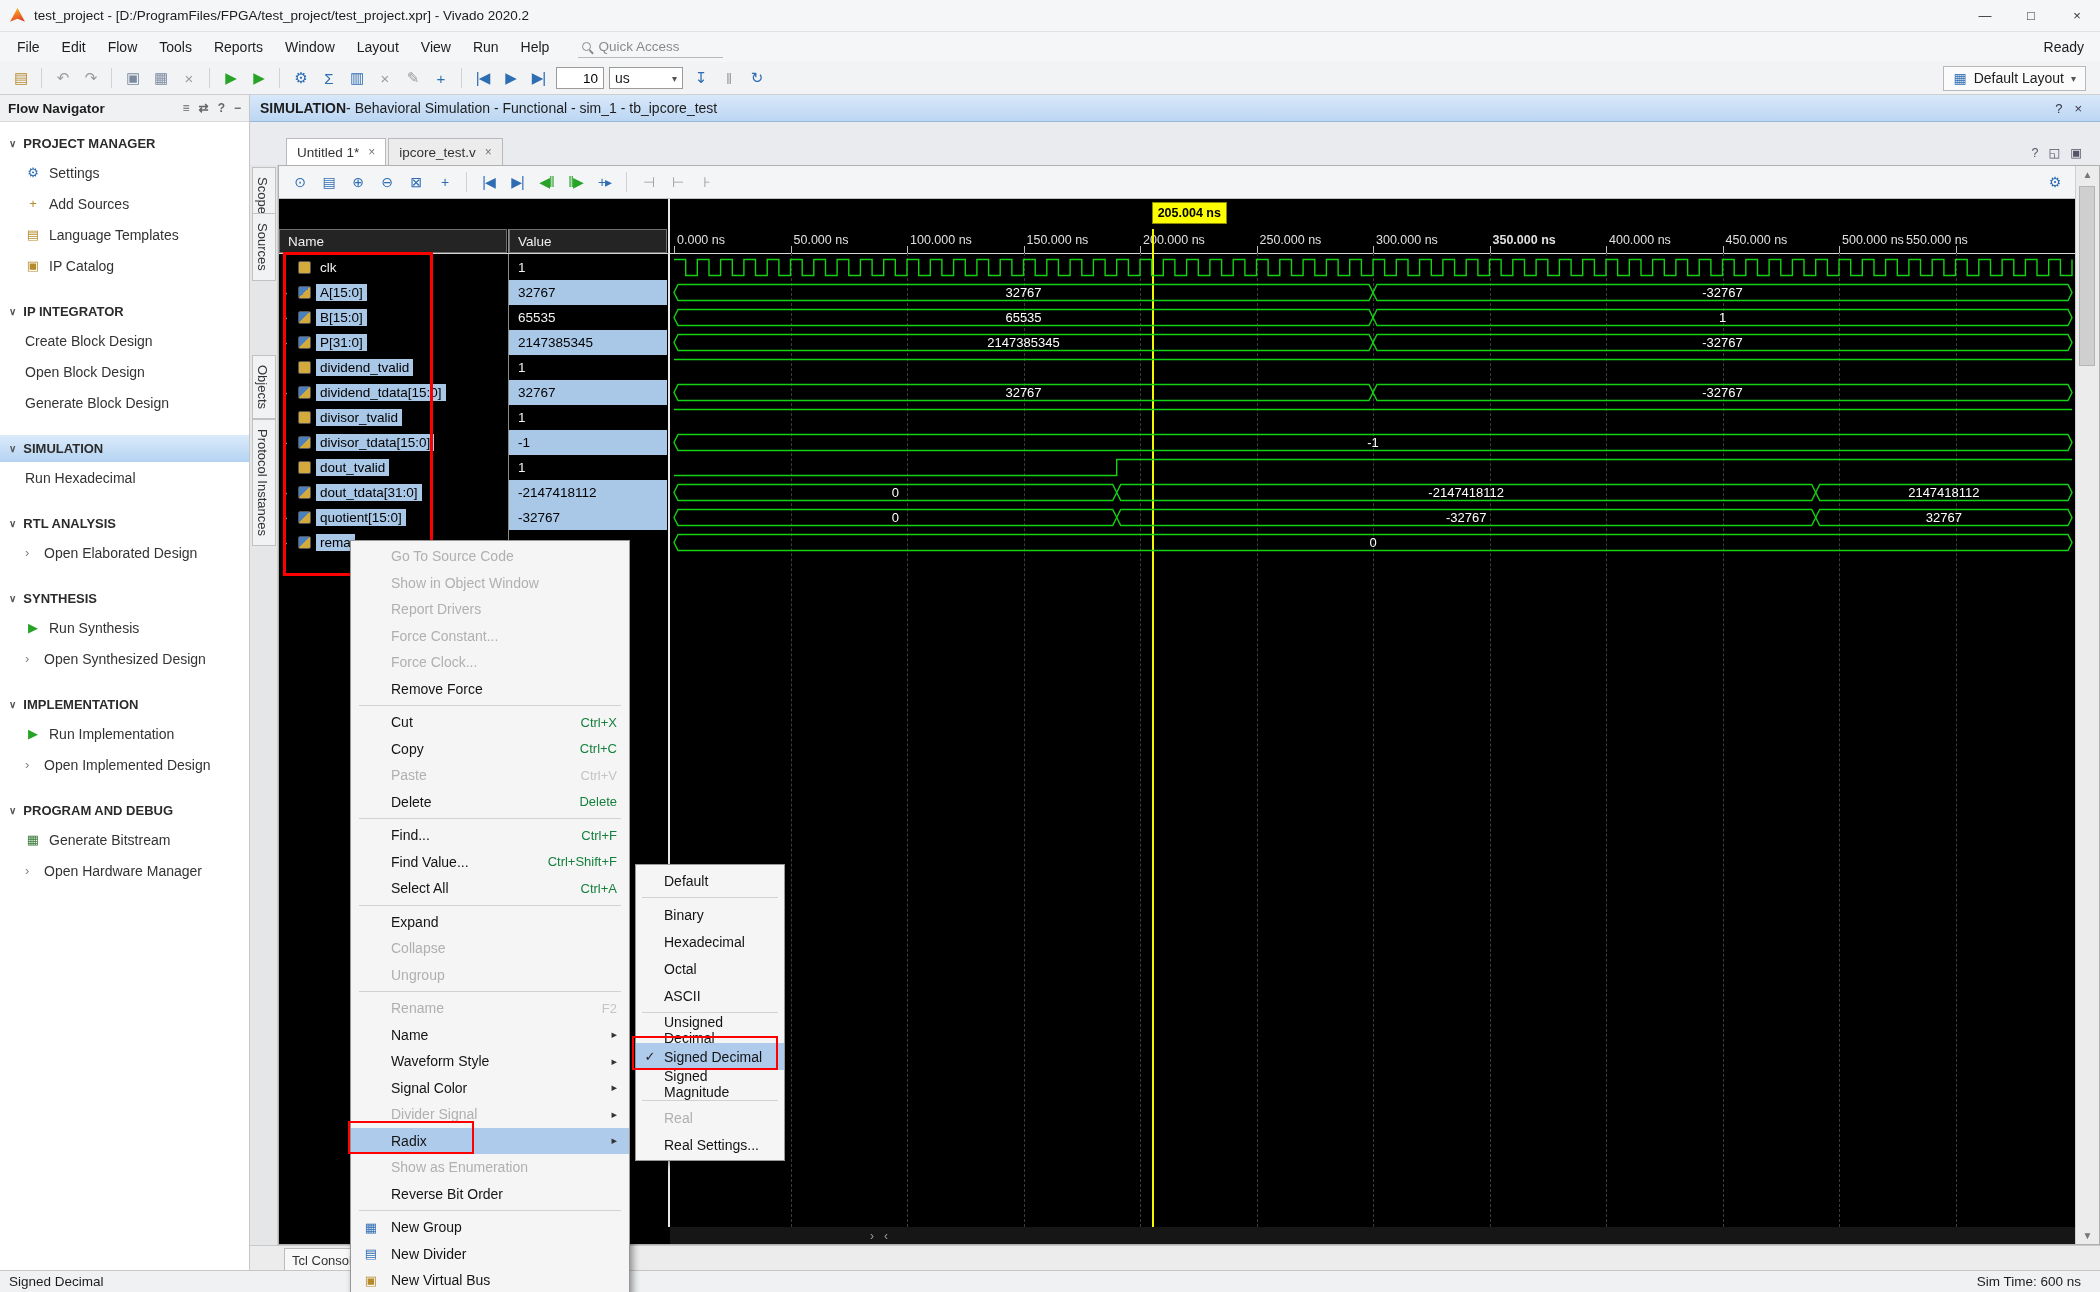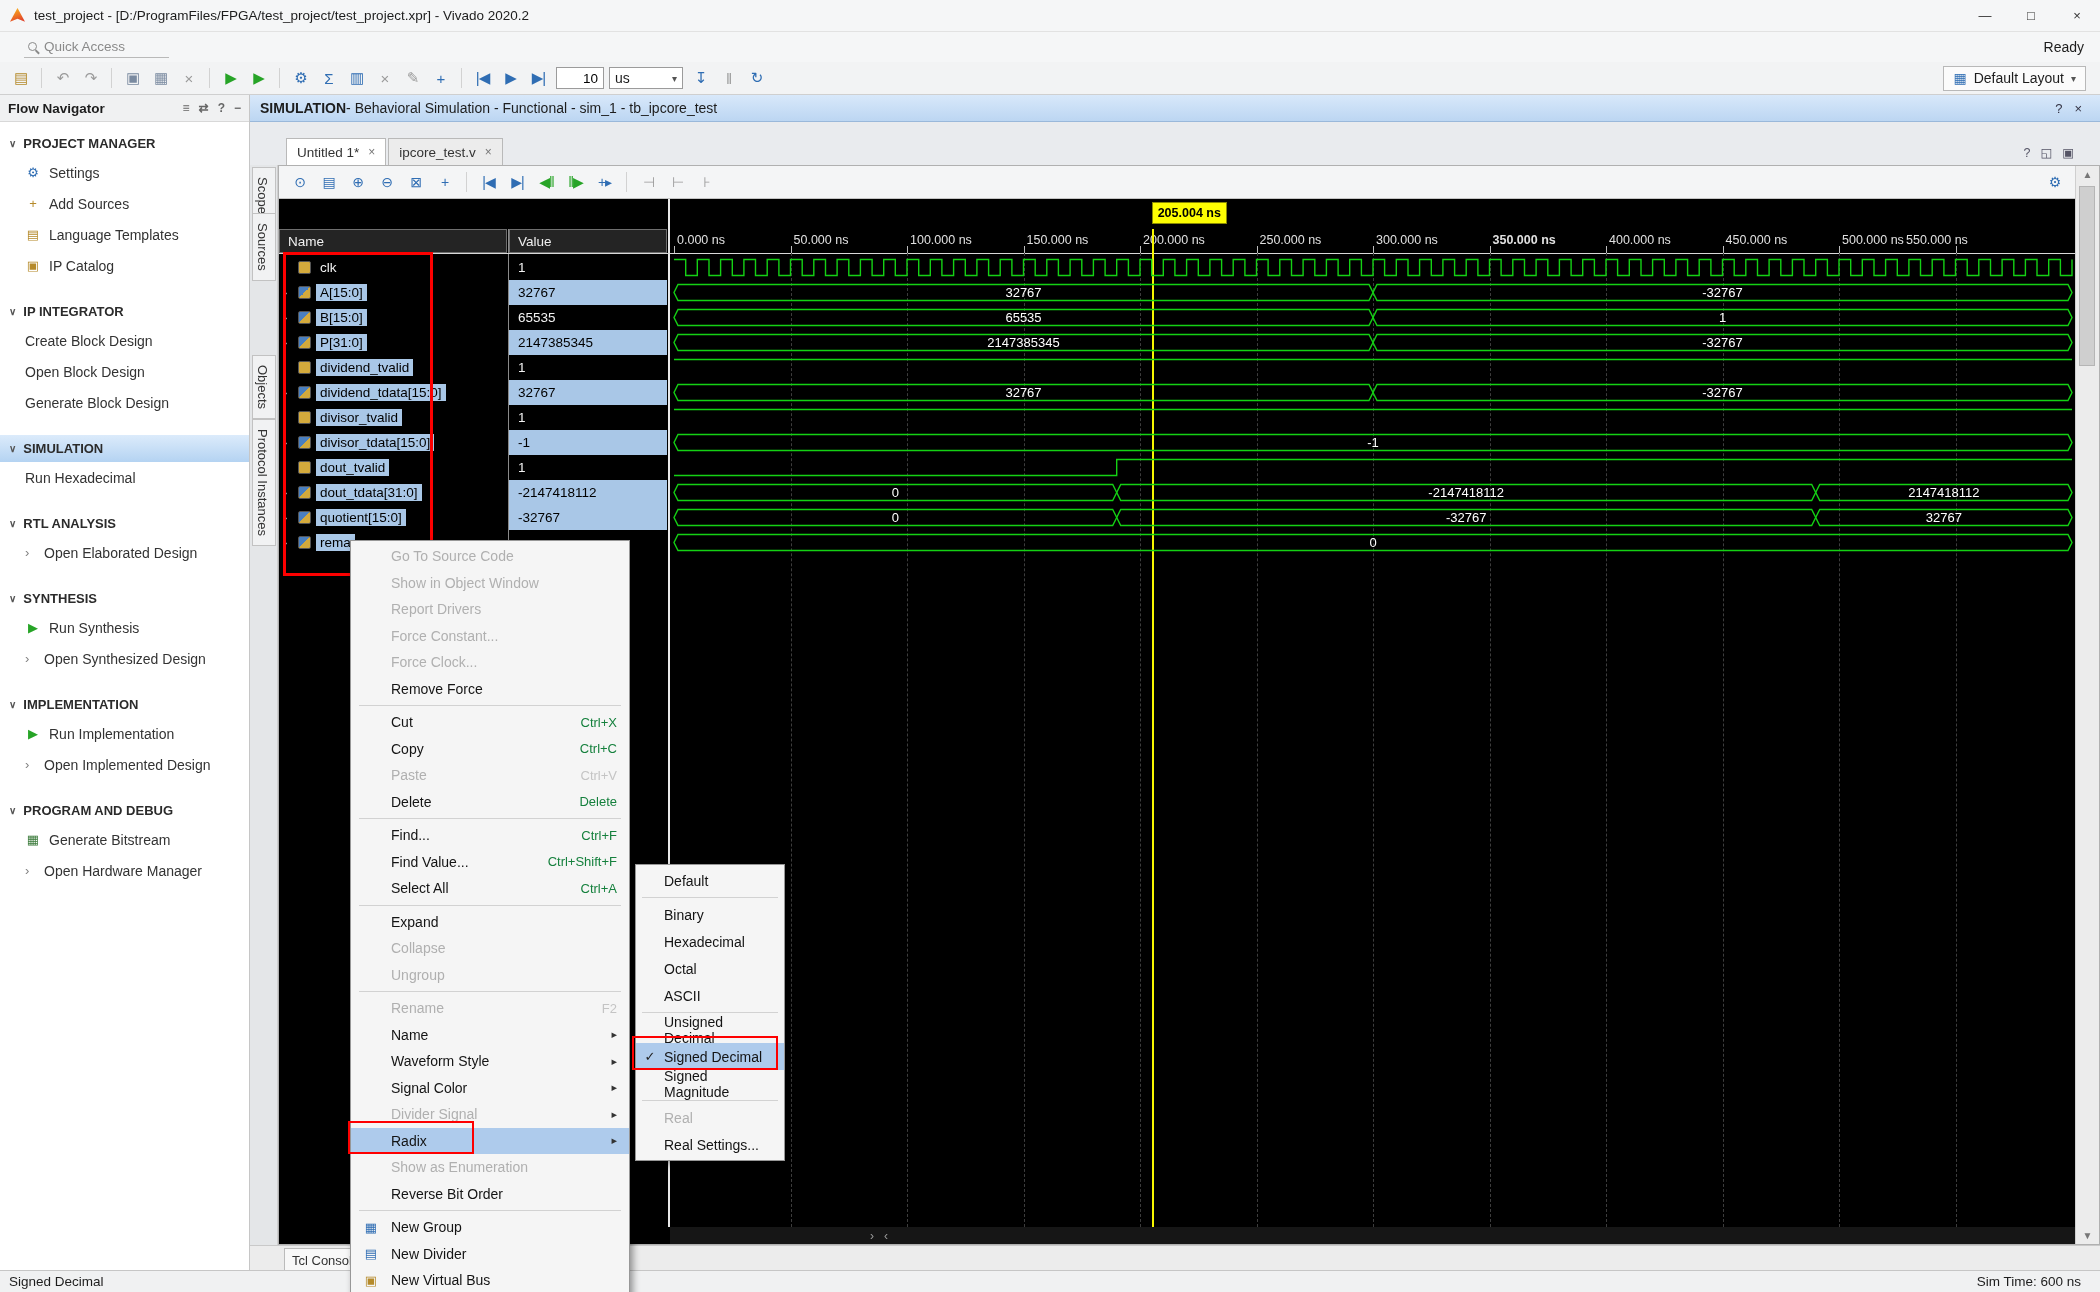--- a/index.html
+++ b/index.html
@@ -40,21 +40,21 @@
   .fn-sec-h.selected{background:linear-gradient(#dcebfb,#b4d3f2);}
   .fn-item{display:flex;align-items:center;height:31px;padding-left:25px;font-size:14px;color:#333;gap:8px;white-space:nowrap;}
   .fn-item .exp{color:#808080;font-size:13px;width:11px;flex:none;}
   .fn-item .fn-icon{width:16px;text-align:center;font-size:13px;flex:none;}
 
   
   #sim-banner{position:absolute;left:250px;top:95px;right:0;height:27px;background:linear-gradient(#d8e8fa,#bcd6f2);border-bottom:1px solid #9ab8da;display:flex;align-items:center;padding:0 10px;font-size:14px;}
   #banner-icons{margin-left:auto;display:flex;gap:12px;color:#334;font-size:13px;margin-right:8px;}
 
   
-  #doc-tabs{position:absolute;left:252px;top:138px;right:26px;height:27px;display:flex;align-items:flex-end;gap:2px;padding-left:34px;}
+  #doc-tabs{position:absolute;left:252px;top:138px;right:18px;height:27px;display:flex;align-items:flex-end;gap:2px;padding-left:34px;}
   .doc-tab{height:27px;display:flex;align-items:center;padding:0 10px;font-size:13.5px;border:1px solid #b9b9b9;border-bottom:none;background:#ececec;color:#333;gap:9px;}
   .doc-tab.active{background:#fff;}
   .doc-tab .x{color:#777;font-size:12px;}
   #doc-tab-icons{margin-left:auto;display:flex;gap:10px;color:#556;font-size:12.5px;align-items:center;padding-bottom:5px;}
 
   
   #side-tabs{position:absolute;left:250px;top:165px;width:28px;height:1080px;background:#e4e6e8;border-right:1px solid #cfcfcf;}
   .side-tab{position:absolute;left:2px;width:24px;writing-mode:vertical-lr;font-size:13px;color:#333;background:#f1f2f3;border:1px solid #c2c2c2;padding:9px 2px;display:flex;justify-content:center;}
 
   
@@ -137,20 +137,32 @@
     <span id="app-icon"></span>
     <span style="font-size:13.5px;">test_project - [D:/ProgramFiles/FPGA/test_project/test_project.xpr] - Vivado 2020.2</span>
     <div id="win-controls">
         <div class="win-btn">—</div>
         <div class="win-btn">□</div>
         <div class="win-btn close">×</div>
       </div>
   </div>
 
   <div id="menubar">
+    <div id="menu-items" style="display:flex;height:100%;">
+        <div class="menu-item">File</div>
+        <div class="menu-item">Edit</div>
+        <div class="menu-item">Flow</div>
+        <div class="menu-item">Tools</div>
+        <div class="menu-item">Reports</div>
+        <div class="menu-item">Window</div>
+        <div class="menu-item">Layout</div>
+        <div class="menu-item">View</div>
+        <div class="menu-item">Run</div>
+        <div class="menu-item">Help</div>
+      </div>
     <div id="quick-access">
       <span class="mag"></span>
       <span>Quick Access</span>
     </div>
     <span id="ready">Ready</span>
   </div>
 
   <div id="toolbar">
     <div id="tb-a" style="display:flex;align-items:center;gap:3px;">
         <div class="tb-icon" style="color: rgb(181, 138, 42);">▤</div>

